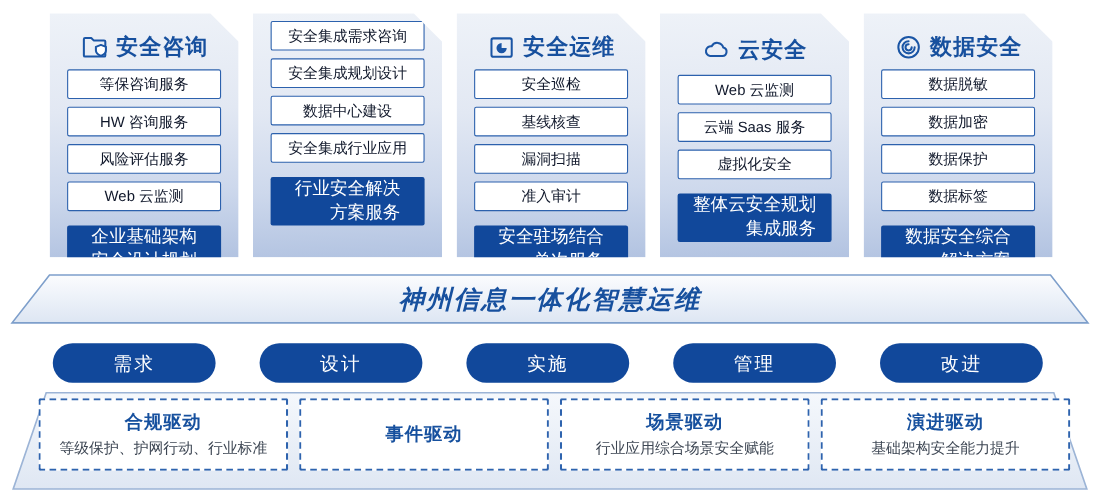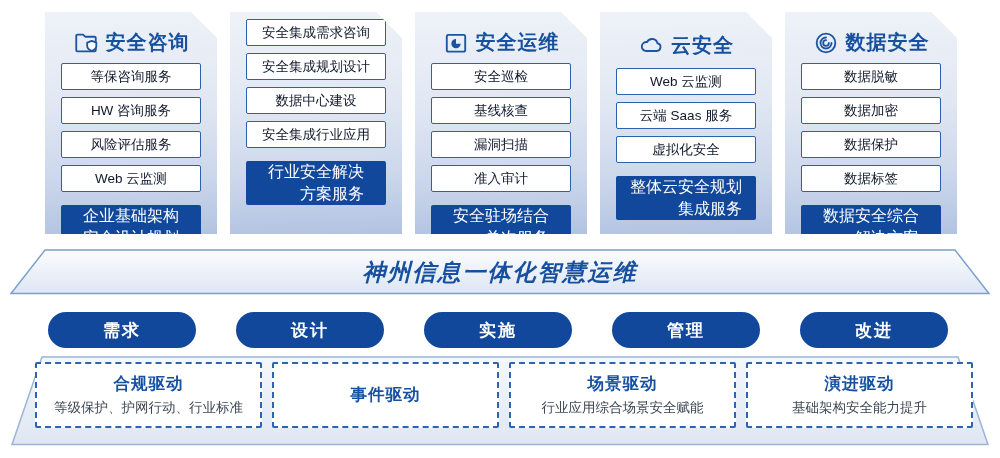--- a/index.html
+++ b/index.html
@@ -36,21 +36,21 @@
     position:absolute;left:0;top:250px;width:1000px;height:44px;
     display:flex;align-items:center;justify-content:center;
     font-size:23px;font-weight:bold;font-style:italic;color:#17509E;letter-spacing:2px;
   }
 
   
   .pills{position:absolute;left:48px;top:312px;width:900px;display:flex;justify-content:space-between;}
   .pill{
     width:148px;height:36px;background:#11489B;border-radius:18px;
     display:flex;align-items:center;justify-content:center;
-    color:#ffffff;font-size:17px;font-weight:bold;letter-spacing:2px;
+    color:#ffffff;font-size:17px;font-weight:normal;letter-spacing:2px;
   }
 
   
   .platform-svg{position:absolute;left:0;top:356px;}
   .drivers{position:absolute;left:35px;top:362px;width:938px;display:flex;gap:10px;}
   .driver{
     width:227px;height:66px;background:#ffffff;border:2px dashed #2E63AE;border-radius:2px;
     display:flex;flex-direction:column;align-items:center;justify-content:center;gap:4px;
   }
   .driver-title{font-size:16.5px;font-weight:bold;color:#16509E;letter-spacing:1px;}

